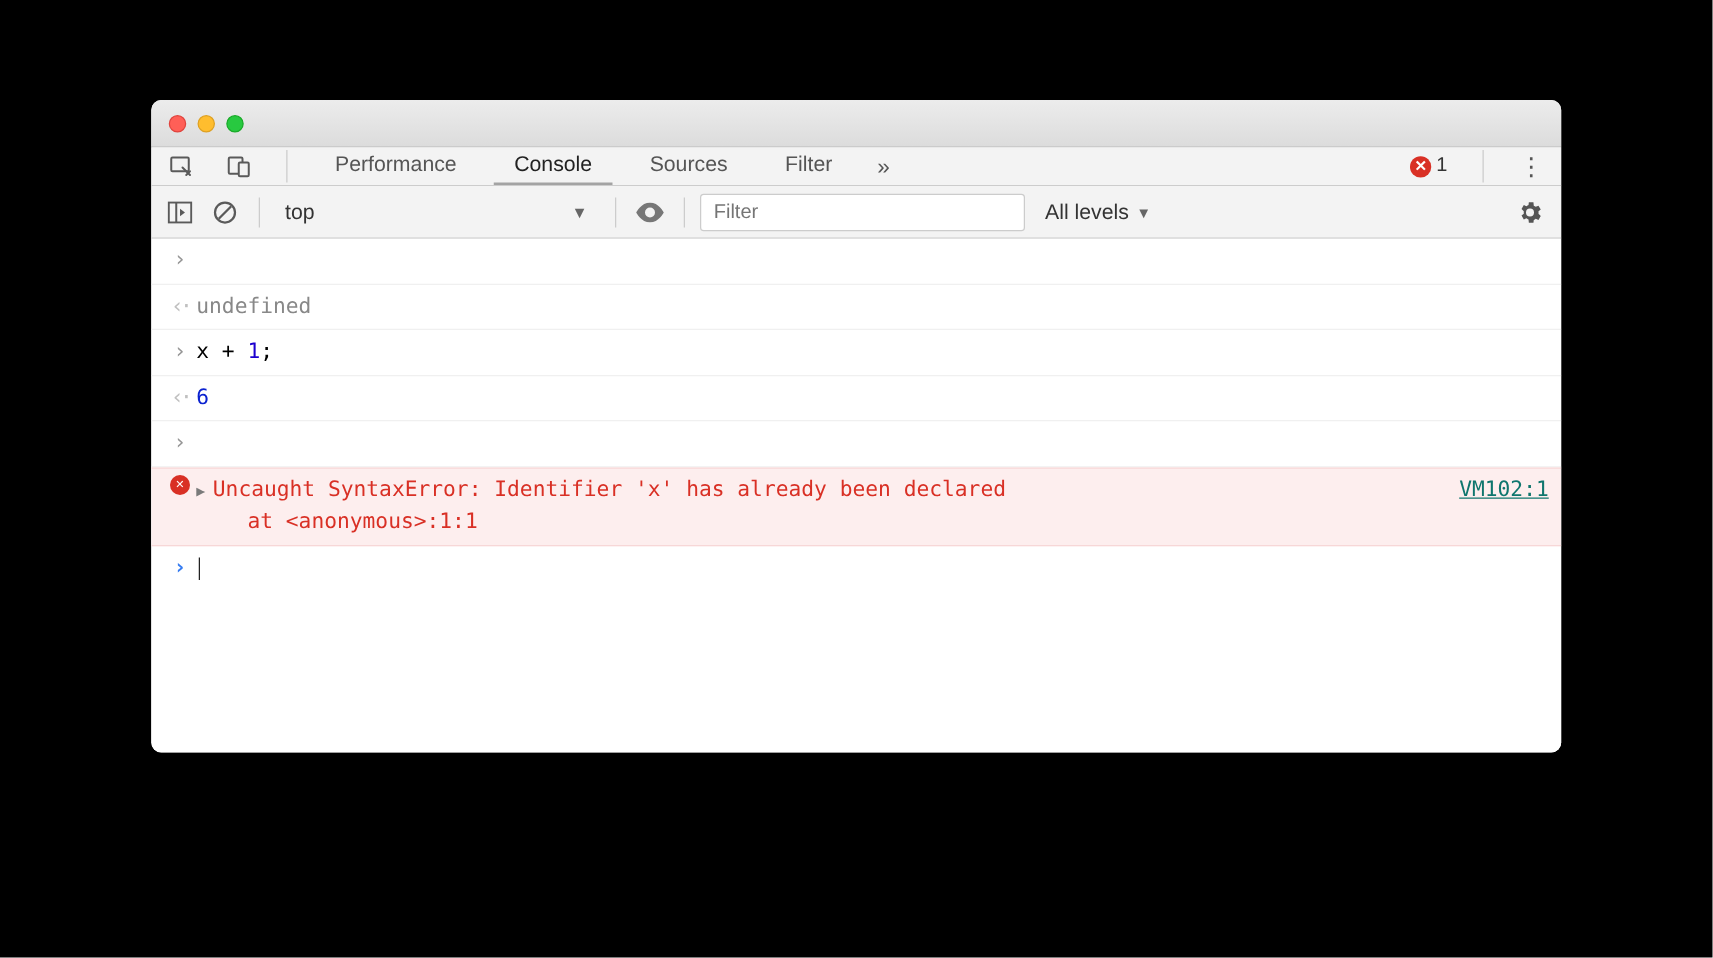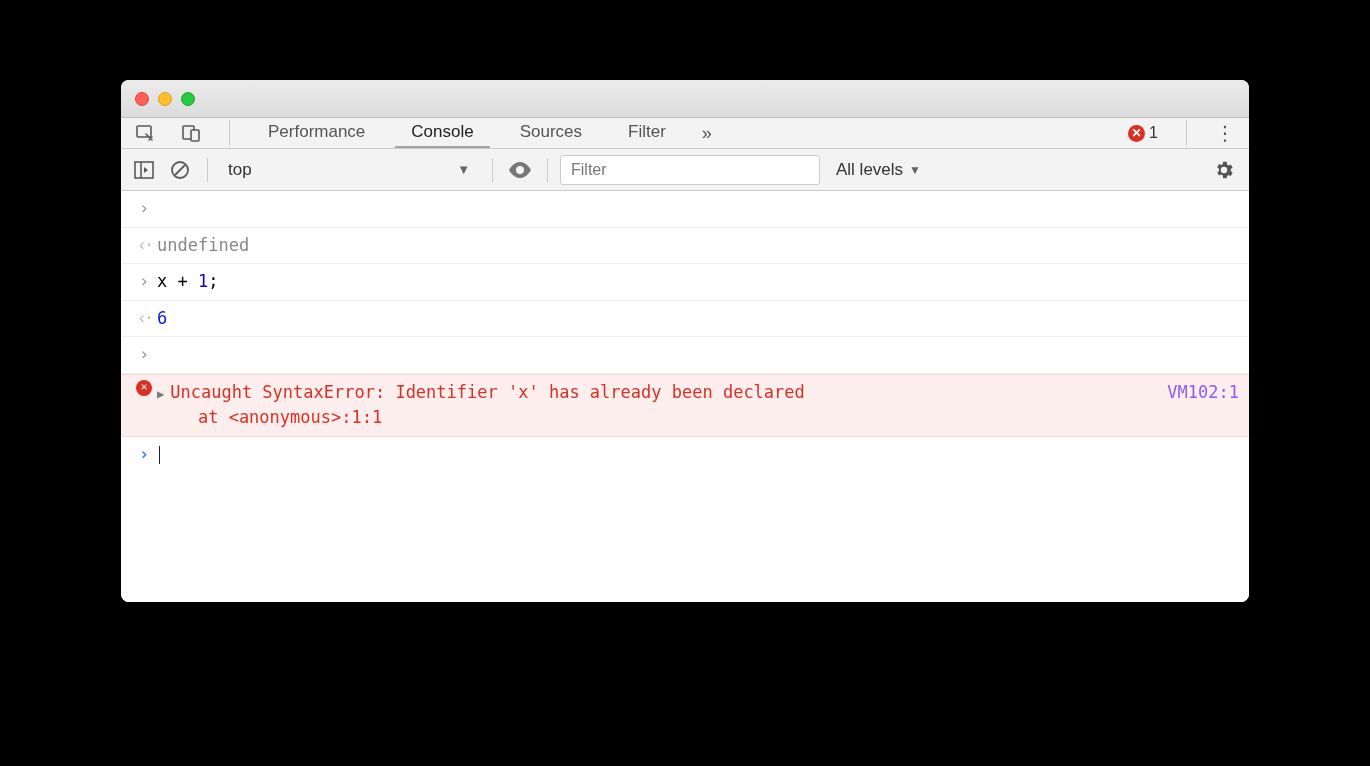--- a/index.html
+++ b/index.html
@@ -128,21 +128,21 @@
   }
   .row .content { flex:1; white-space: pre; }
   .row.err {
     background: #fdeeee;
     border-top: 1px solid #f7d7d7;
     border-bottom: 1px solid #f7d7d7;
   }
   .row.err .gutter { color:#d93025; }
   .row.err .content { color:#d93025; white-space: pre; }
   .row .src {
-    color:#8b5cf6; font-family:inherit;
+    color:#0f766e; text-decoration: underline; font-family:inherit;
     padding-left:16px;
   }
   .tok-kw { color:#aa0d91; }
   .tok-num{ color:#1c00cf; }
   .tok-res{ color:#0b22d0; }
   .tok-undef{ color:#888; }
   .row.prompt .gutter { color:#367cf1;font-weight:bold; }
   .caret-ins {
     display:inline-block;width:1px;height:18px;background:#222;
     vertical-align:text-bottom;margin-left:2px;

